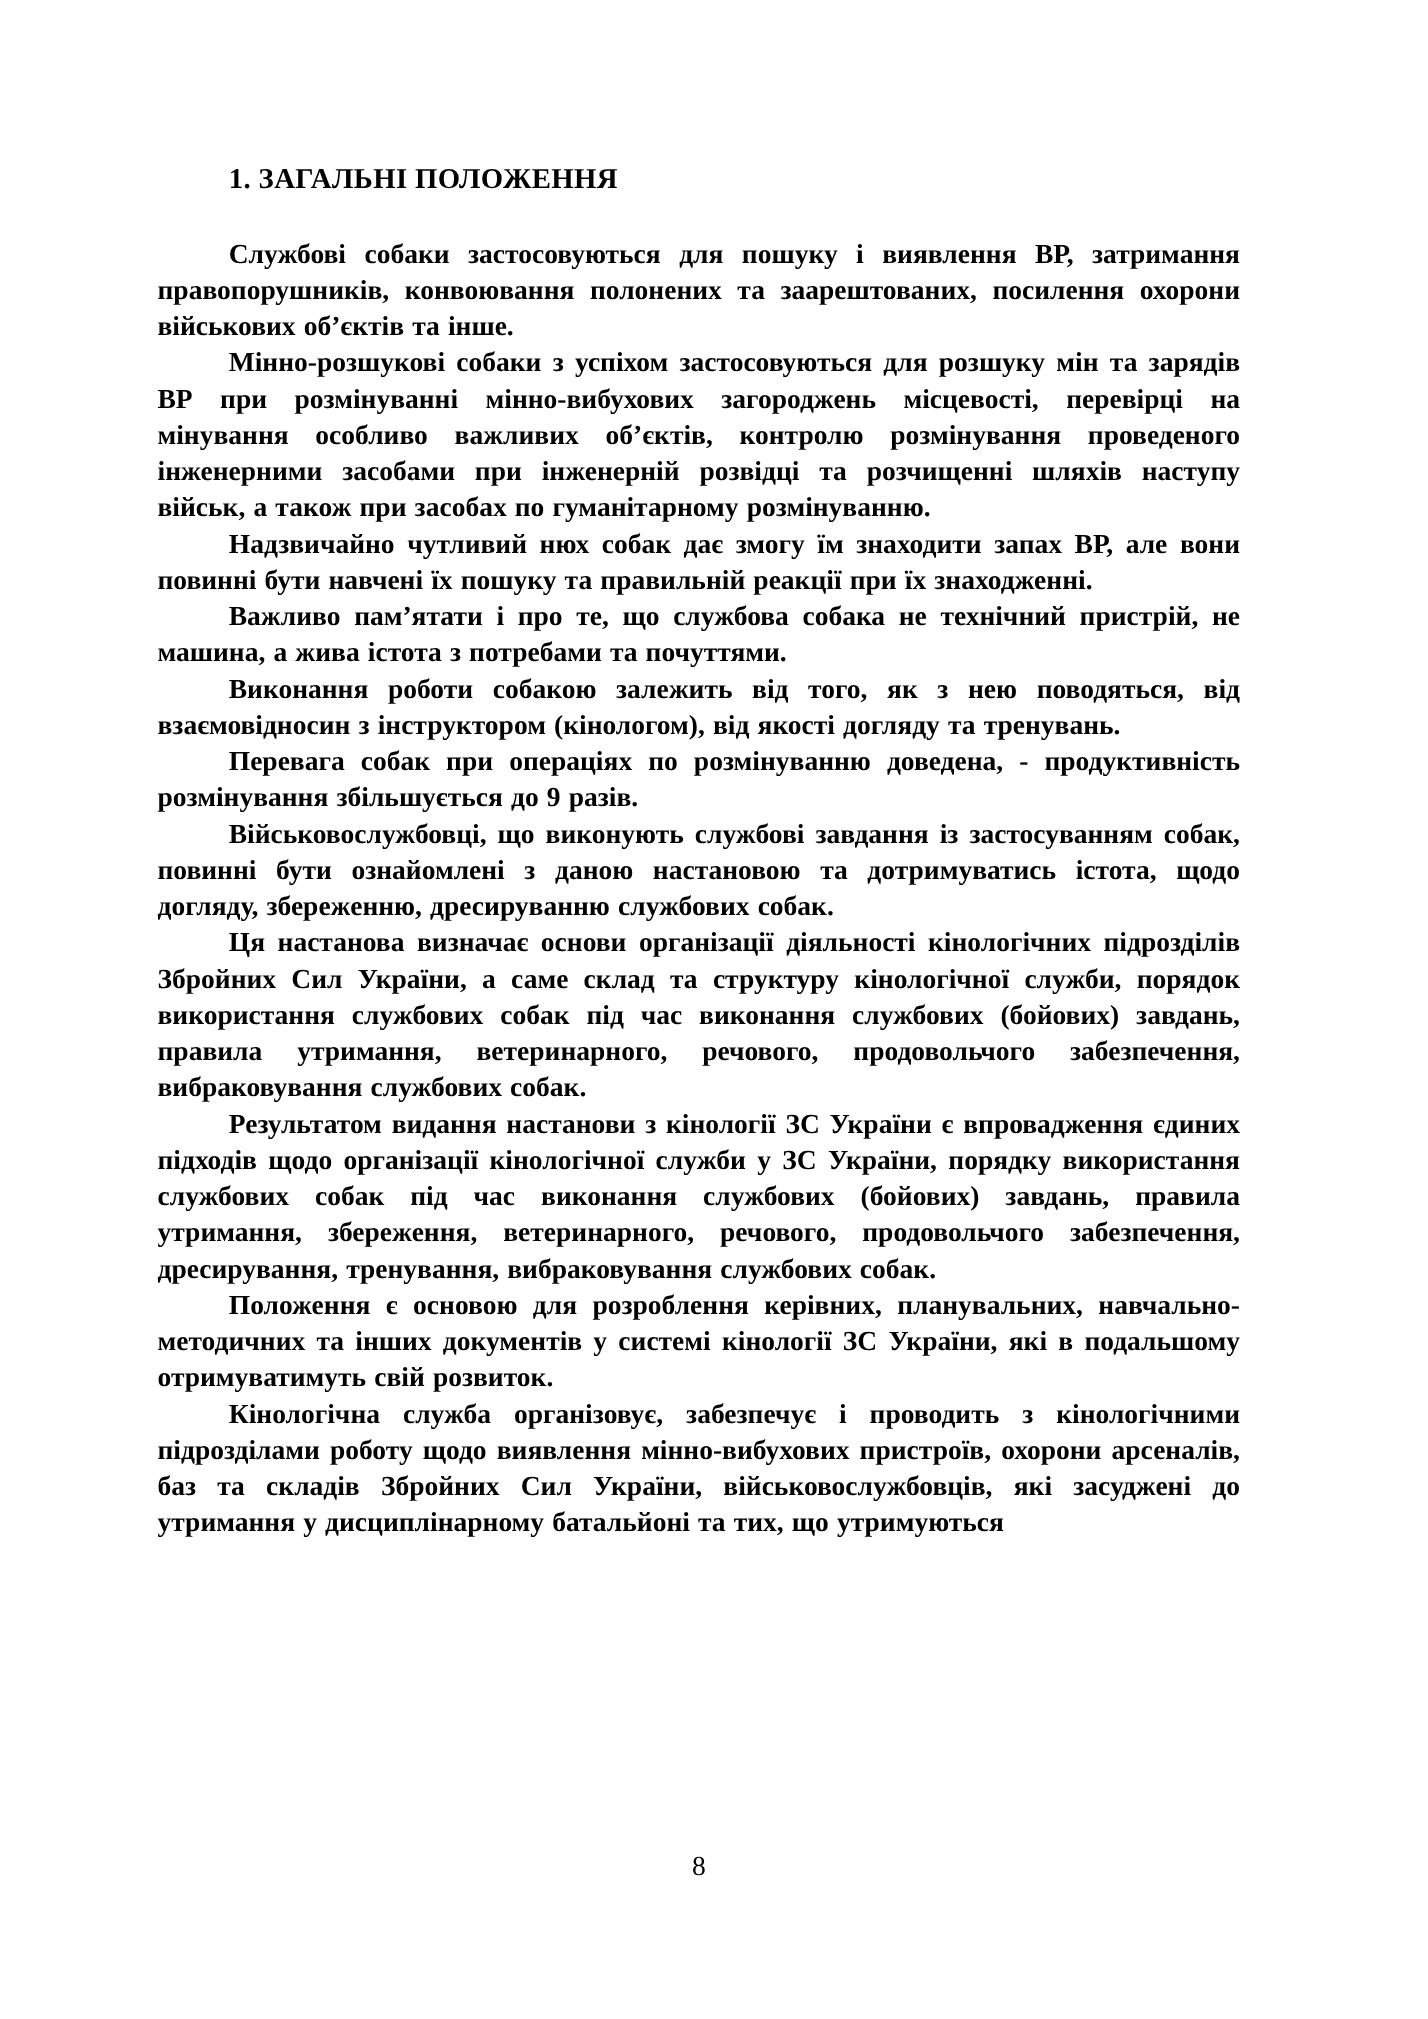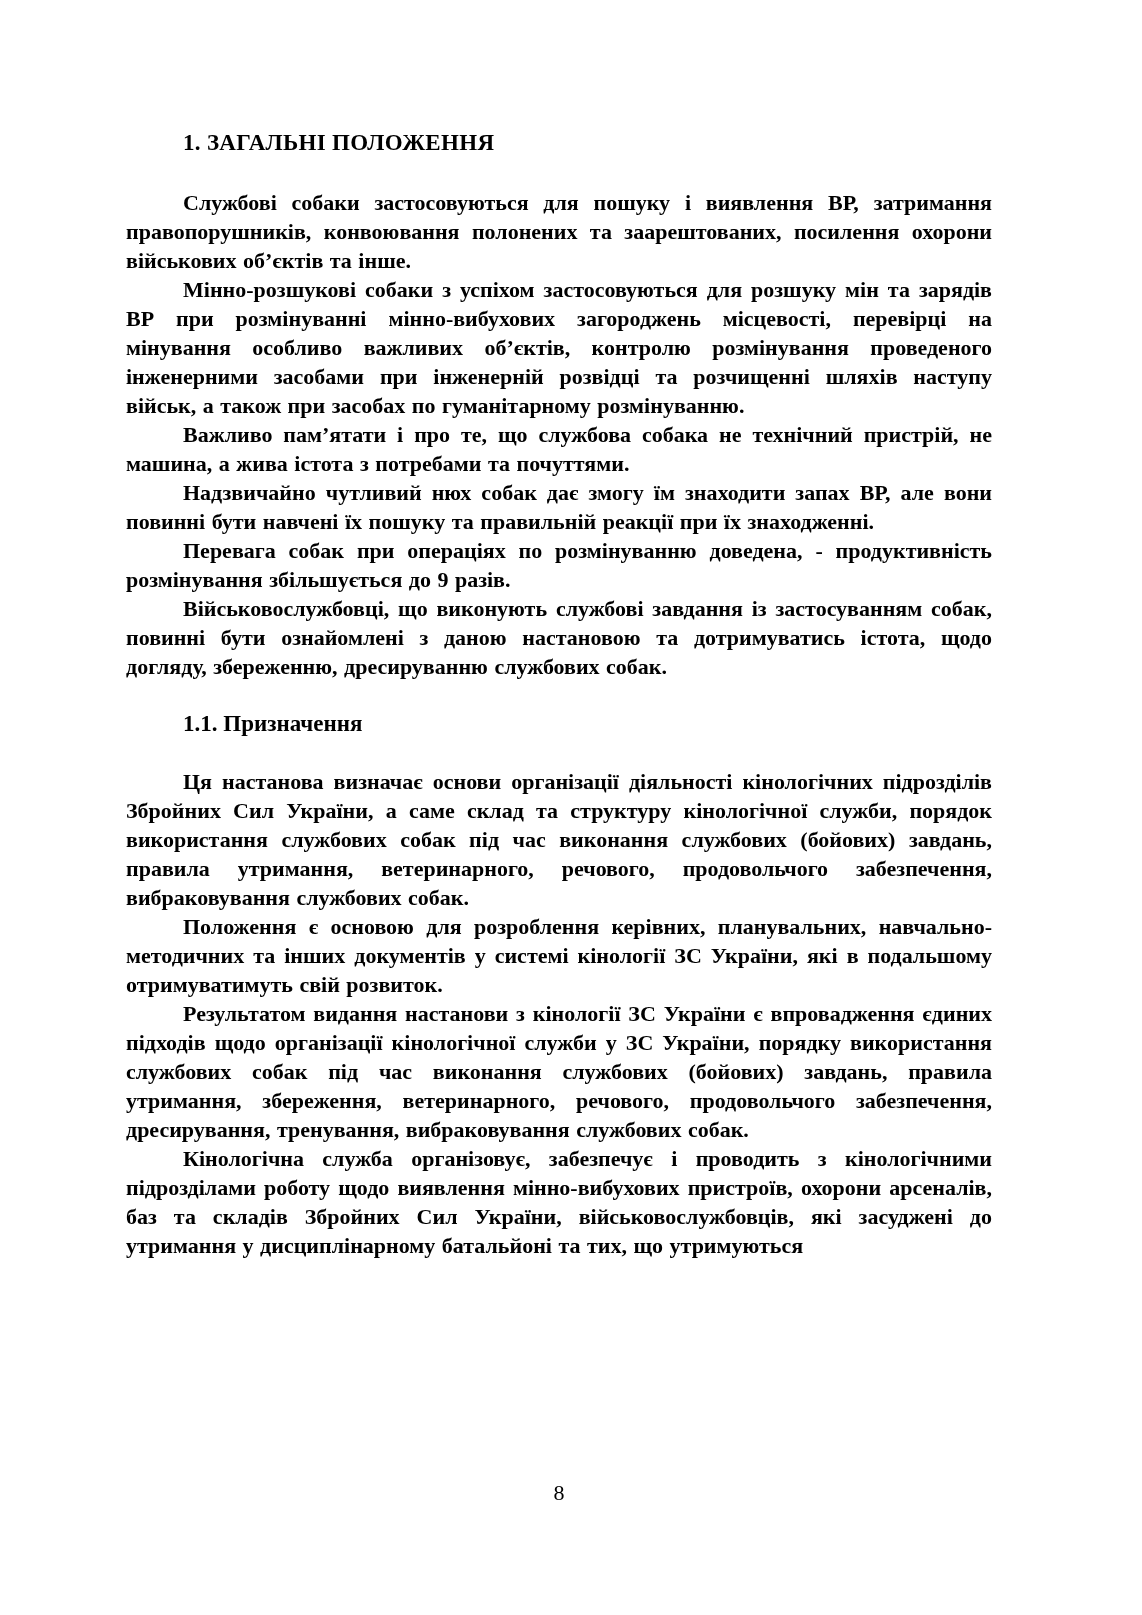--- a/index.html
+++ b/index.html
@@ -56,30 +56,30 @@
 </head>
 <body>
 
 <div class="page">
   <div class="content">
 
     <h1 class="chapter-heading">1. ЗАГАЛЬНІ ПОЛОЖЕННЯ</h1>
 
     <p class="body-par">Службові собаки застосовуються для пошуку і виявлення ВР, затримання правопорушників, конвоювання полонених та заарештованих, посилення охорони військових об’єктів та інше.</p>
     <p class="body-par">Мінно-розшукові собаки з успіхом застосовуються для розшуку мін та зарядів ВР при розмінуванні мінно-вибухових загороджень місцевості, перевірці на мінування особливо важливих об’єктів, контролю розмінування проведеного інженерними засобами при інженерній розвідці та розчищенні шляхів наступу військ, а також при засобах по гуманітарному розмінуванню.</p>
+    <p class="body-par">Надзвичайно чутливий нюх собак дає змогу їм знаходити запах ВР, але вони повинні бути навчені їх пошуку та правильній реакції при їх знаходженні.</p>
     <p class="body-par">Важливо пам’ятати і про те, що службова собака не технічний пристрій, не машина, а жива істота з потребами та почуттями.</p>
-    <p class="body-par">Надзвичайно чутливий нюх собак дає змогу їм знаходити запах ВР, але вони повинні бути навчені їх пошуку та правильній реакції при їх знаходженні.</p>
+    <p class="body-par">Виконання роботи собакою залежить від того, як з нею поводяться, від взаємовідносин з інструктором (кінологом), від якості догляду та тренувань.</p>
     <p class="body-par">Перевага собак при операціях по розмінуванню доведена, - продуктивність розмінування збільшується до 9 разів.</p>
     <p class="body-par">Військовослужбовці, що виконують службові завдання із застосуванням собак, повинні бути ознайомлені з даною настановою та дотримуватись істота, щодо догляду, збереженню, дресируванню службових собак.</p>
 
-    <h2 class="section-heading">1.1. Призначення</h2>
 
     <p class="body-par">Ця настанова визначає основи організації діяльності кінологічних підрозділів Збройних Сил України, а саме склад та структуру кінологічної служби, порядок використання службових собак під час виконання службових (бойових) завдань, правила утримання, ветеринарного, речового, продовольчого забезпечення, вибраковування службових собак.</p>
+    <p class="body-par">Результатом видання настанови з кінології ЗС України є впровадження єдиних підходів щодо організації кінологічної служби у ЗС України, порядку використання службових собак під час виконання службових (бойових) завдань, правила утримання, збереження, ветеринарного, речового, продовольчого забезпечення, дресирування, тренування, вибраковування службових собак.</p>
     <p class="body-par">Положення є основою для розроблення керівних, планувальних, навчально-методичних та інших документів у системі кінології ЗС України, які в подальшому отримуватимуть свій розвиток.</p>
-    <p class="body-par">Результатом видання настанови з кінології ЗС України є впровадження єдиних підходів щодо організації кінологічної служби у ЗС України, порядку використання службових собак під час виконання службових (бойових) завдань, правила утримання, збереження, ветеринарного, речового, продовольчого забезпечення, дресирування, тренування, вибраковування службових собак.</p>
 
 
     <p class="body-par">Кінологічна служба організовує, забезпечує і проводить з кінологічними підрозділами роботу щодо виявлення мінно-вибухових пристроїв, охорони арсеналів, баз та складів Збройних Сил України, військовослужбовців, які засуджені до утримання у дисциплінарному батальйоні та тих, що утримуються</p>
 
   </div>
 
   <div class="page-number">8</div>
 </div>
 
 </body></html>

